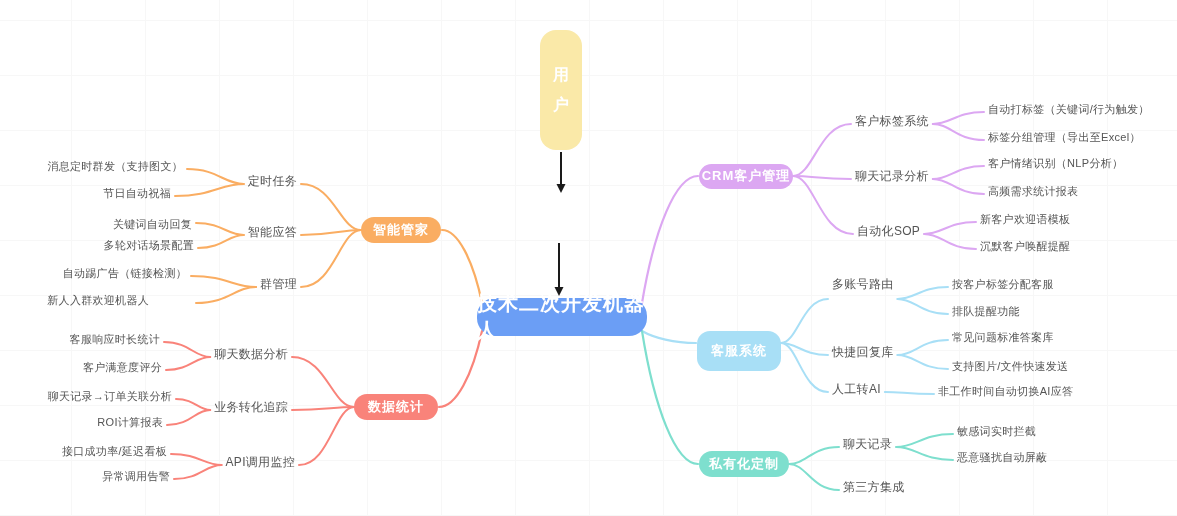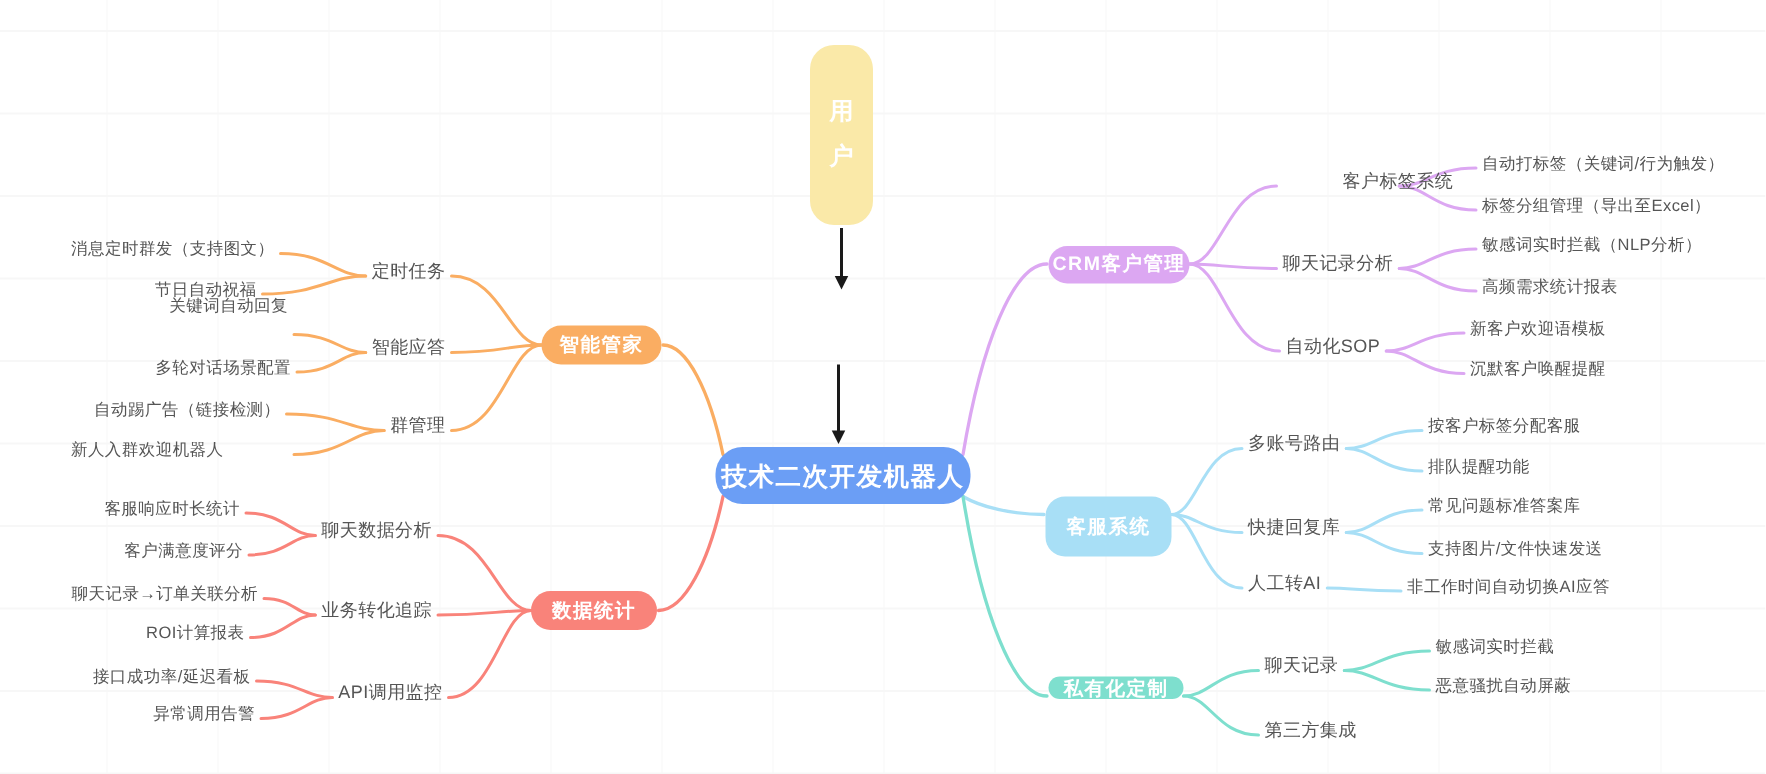--- a/index.html
+++ b/index.html
@@ -35,21 +35,21 @@
   }
   .center-node{
     position:absolute;
     display:flex;align-items:center;justify-content:center;
     color:#ffffff;font-weight:bold;
     box-sizing:border-box;
   }
   #user-node{border-radius:16px;font-size:16px;}
   #user-node .vtext{width:1.1em;word-break:break-all;text-align:center;line-height:1.9;}
   #root-node{border-radius:12px;font-size:20px;letter-spacing:1px;}
-  #main-node{border-radius:18px;font-size:17px;letter-spacing:1px;}
+  #main-node{border-radius:18px;font-size:20px;letter-spacing:1px;}
 </style>
 </head>
 <body>
 
 <div id="stage">
   <svg id="edges" xmlns="http://www.w3.org/2000/svg" viewBox="0 0 1177 516" width="1177" height="516">
       <path d="M 482 303 C 473.2 260.66 458 230 442 230" fill="none" stroke="#FAAD62" stroke-width="2.2" stroke-linecap="round"></path>
       <path d="M 482 331 C 472.54 375.08 456.2 407 439 407" fill="none" stroke="#F9837A" stroke-width="2.2" stroke-linecap="round"></path>
       <path d="M 642 303 C 654.32 229.34 675.6 176 698 176" fill="none" stroke="#DCA7F2" stroke-width="2.2" stroke-linecap="round"></path>
       <path d="M 642 331 C 653.88 337.96 674.4 343 696 343" fill="none" stroke="#A8DFF6" stroke-width="2.2" stroke-linecap="round"></path>
@@ -105,60 +105,60 @@
   <div id="main-node" class="center-node" style="left: 477px; top: 298px; width: 170px; height: 38px; background: rgb(107, 158, 245); color: rgb(255, 255, 255);">
     <span>技术二次开发机器人</span>
   </div>
 <div class="pill" style="left: 361px; top: 217px; width: 80px; height: 26px; background: rgb(250, 173, 98);">
       <span>智能管家</span>
     </div>
     <div class="label sub" style="top: 181px; right: 880px;">定时任务</div>
     <div class="label leaf" style="top: 166px; right: 994px; color: rgb(85, 85, 85);">消息定时群发（支持图文）</div>
     <div class="label leaf" style="top: 193px; right: 1006px; color: rgb(85, 85, 85);">节日自动祝福</div>
     <div class="label sub" style="top: 232px; right: 880px;">智能应答</div>
-    <div class="label leaf" style="top: 204px; right: 985px; color: rgb(85, 85, 85);">关键词自动回复</div>
+    <div class="label leaf" style="top: 224px; right: 985px; color: rgb(85, 85, 85);">关键词自动回复</div>
     <div class="label leaf" style="top: 245px; right: 983px; color: rgb(85, 85, 85);">多轮对话场景配置</div>
     <div class="label sub" style="top: 284px; right: 880px;">群管理</div>
     <div class="label leaf" style="top: 273px; right: 990px; color: rgb(85, 85, 85);">自动踢广告（链接检测）</div>
     <div class="label leaf" style="top: 300px; right: 1028px; color: rgb(85, 85, 85);">新人入群欢迎机器人</div>
     <div class="pill" style="left: 354px; top: 394px; width: 84px; height: 26px; background: rgb(249, 131, 122);">
       <span>数据统计</span>
     </div>
     <div class="label sub" style="top: 354px; right: 889px;">聊天数据分析</div>
     <div class="label leaf" style="top: 339px; right: 1017px; color: rgb(85, 85, 85);">客服响应时长统计</div>
     <div class="label leaf" style="top: 367px; right: 1015px; color: rgb(85, 85, 85);">客户满意度评分</div>
     <div class="label sub" style="top: 407px; right: 889px;">业务转化追踪</div>
     <div class="label leaf" style="top: 396px; right: 1005px; color: rgb(85, 85, 85);">聊天记录→订单关联分析</div>
     <div class="label leaf" style="top: 422px; right: 1014px; color: rgb(85, 85, 85);">ROI计算报表</div>
     <div class="label sub" style="top: 462px; right: 882px; margin-left: 39px;">API调用监控</div>
     <div class="label leaf" style="top: 451px; right: 1010px; color: rgb(85, 85, 85);">接口成功率/延迟看板</div>
     <div class="label leaf" style="top: 476px; right: 1007px; color: rgb(85, 85, 85);">异常调用告警</div>
     <div class="pill" style="left: 699px; top: 163.5px; width: 94px; height: 25px; background: rgb(220, 167, 242);">
       <span>CRM客户管理</span>
     </div>
-    <div class="label sub" style="top: 121px; left: 855px; margin-left: 40px;">客户标签系统</div>
+    <div class="label sub" style="top: 121px; left: 855px;">客户标签系统</div>
     <div class="label leaf" style="top: 109px; left: 988px; color: rgb(85, 85, 85);">自动打标签（关键词/行为触发）</div>
     <div class="label leaf" style="top: 137px; left: 988px; color: rgb(85, 85, 85);">标签分组管理（导出至Excel）</div>
     <div class="label sub" style="top: 176px; left: 855px;">聊天记录分析</div>
-    <div class="label leaf" style="top: 163px; left: 988px; color: rgb(85, 85, 85);">敏感词实时拦截（NLP分析）</div>
+    <div class="label leaf" style="top: 163px; left: 988px; color: rgb(85, 85, 85);">客户情绪识别（NLP分析）</div>
     <div class="label leaf" style="top: 191px; left: 988px; color: rgb(85, 85, 85);">高频需求统计报表</div>
     <div class="label sub" style="top: 231px; left: 857px;">自动化SOP</div>
     <div class="label leaf" style="top: 219px; left: 980px; color: rgb(85, 85, 85);">新客户欢迎语模板</div>
     <div class="label leaf" style="top: 246px; left: 980px; color: rgb(85, 85, 85);">沉默客户唤醒提醒</div>
     <div class="pill" style="left: 697px; top: 331px; width: 84px; height: 40px; background: rgb(168, 223, 246);">
       <span>客服系统</span>
     </div>
-    <div class="label sub" style="top: 296px; left: 832px;">多账号路由</div>
+    <div class="label sub" style="top: 284px; left: 832px;">多账号路由</div>
     <div class="label leaf" style="top: 284px; left: 952px; color: rgb(85, 85, 85);">按客户标签分配客服</div>
     <div class="label leaf" style="top: 311px; left: 952px; color: rgb(85, 85, 85);">排队提醒功能</div>
     <div class="label sub" style="top: 352px; left: 832px;">快捷回复库</div>
     <div class="label leaf" style="top: 337px; left: 952px; color: rgb(85, 85, 85);">常见问题标准答案库</div>
     <div class="label leaf" style="top: 366px; left: 952px; color: rgb(85, 85, 85);">支持图片/文件快速发送</div>
     <div class="label sub" style="top: 389px; left: 832px;">人工转AI</div>
     <div class="label leaf" style="top: 391px; left: 938px; color: rgb(85, 85, 85);">非工作时间自动切换AI应答</div>
-    <div class="pill" style="left: 699px; top: 451px; width: 90px; height: 15px; background: rgb(126, 223, 206);">
+    <div class="pill" style="left: 699px; top: 451px; width: 90px; height: 26px; background: rgb(126, 223, 206);">
       <span>私有化定制</span>
     </div>
     <div class="label sub" style="top: 444px; left: 843px;">聊天记录</div>
     <div class="label leaf" style="top: 431px; left: 957px; color: rgb(85, 85, 85);">敏感词实时拦截</div>
     <div class="label leaf" style="top: 457px; left: 957px; color: rgb(85, 85, 85);">恶意骚扰自动屏蔽</div>
     <div class="label sub" style="top: 487px; left: 843px;">第三方集成</div>
   </div>
 
 </body></html>

